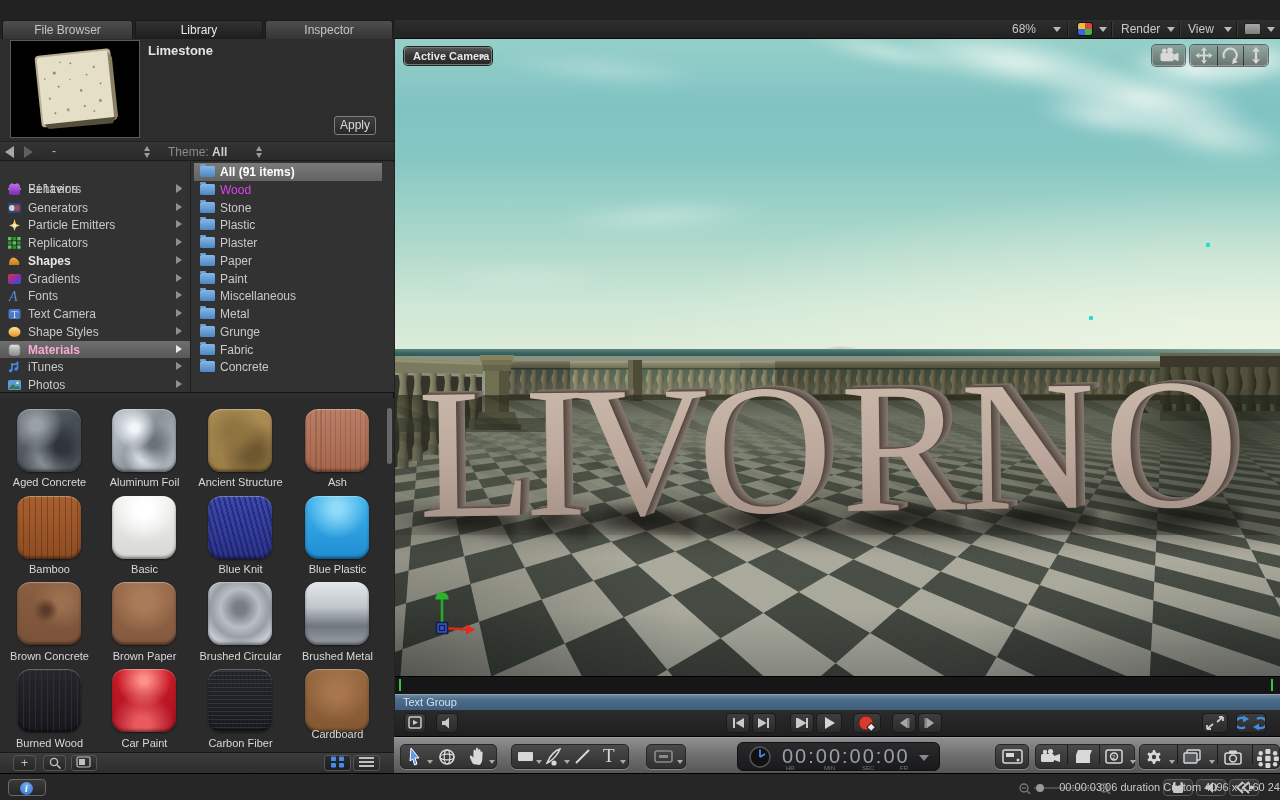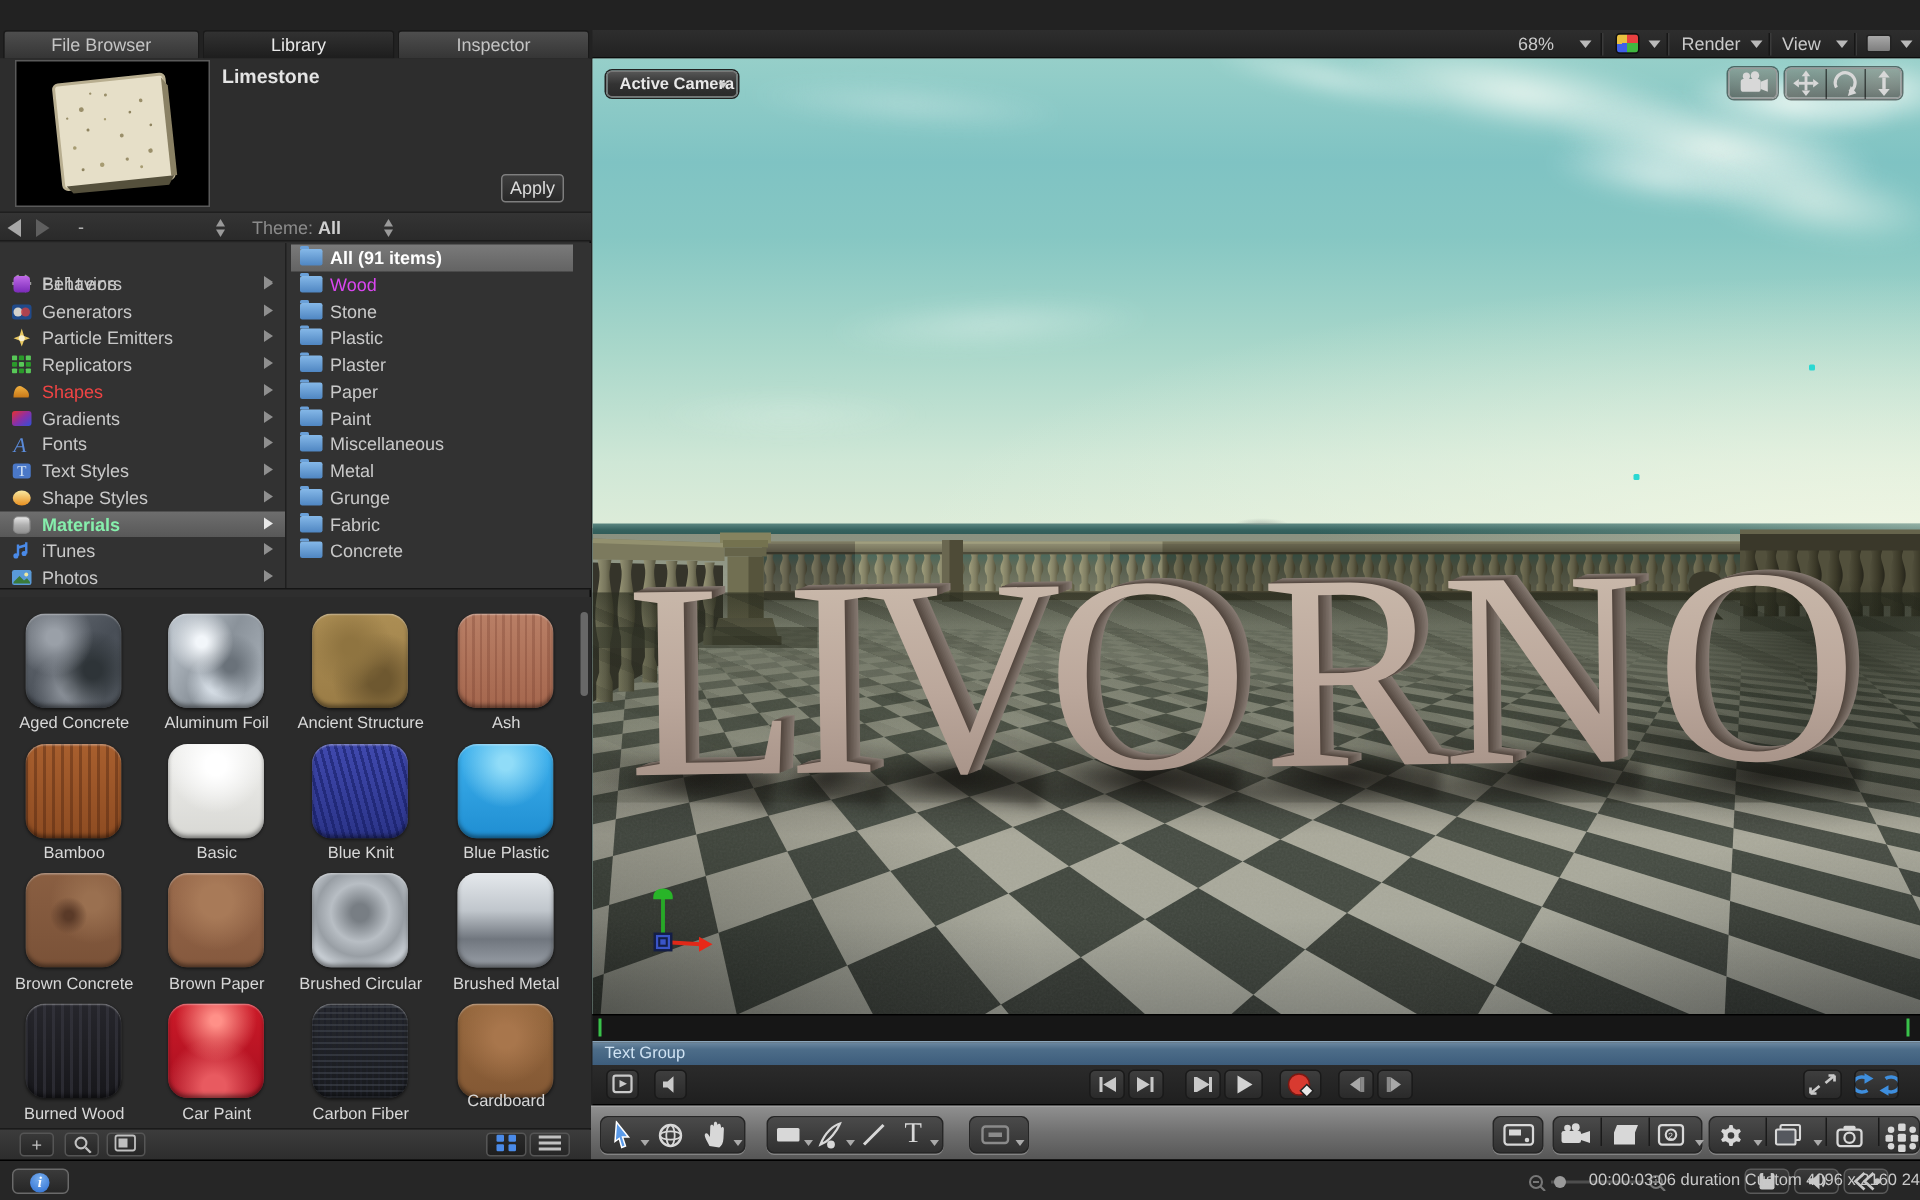--- a/index.html
+++ b/index.html
@@ -209,21 +209,21 @@
 <div class="catrow" style="top:231.9px;">
           <span class="cicon" style="top:2px;"><svg width="15" height="14" viewBox="0 0 15 14">
               <path d="M2 11 C2 5 5 2 8 4 C12 6 13 9 12 11 Z" fill="url(#gshp)"></path>
               <defs>
                 <linearGradient id="gshp" x1="0" y1="0" x2="0" y2="1">
                   <stop offset="0" stop-color="#f0b040"></stop>
                   <stop offset="1" stop-color="#c87818"></stop>
                 </linearGradient>
               </defs>
             </svg></span>
-          <span class="lbl" style="color:#ef4444; font-weight:normal;">Shapes</span>
+          <span class="lbl" style="color:#e5e5e5; font-weight:bold;">Shapes</span>
           <span class="catarrow" style="border-left-color:#8f8f8f;"></span>
         </div>
 <div class="catrow" style="top:249.7px;">
           <span class="cicon" style="top:2px;"><svg width="15" height="14" viewBox="0 0 15 14">
               <rect x="1" y="2" width="13" height="10" rx="2" fill="url(#ggrad)"></rect>
               <defs>
                 <linearGradient id="ggrad" x1="0" y1="0" x2="1" y2="1">
                   <stop offset="0" stop-color="#e83030"></stop>
                   <stop offset="0.5" stop-color="#8a30a8"></stop>
                   <stop offset="1" stop-color="#3050d8"></stop>
@@ -238,21 +238,21 @@
               <text x="2" y="12" font-family="Liberation Serif" font-style="italic" font-size="14" fill="#5a8ad8">A</text>
             </svg></span>
           <span class="lbl" style="color:#c9c9c9; font-weight:normal;">Fonts</span>
           <span class="catarrow" style="border-left-color:#8f8f8f;"></span>
         </div>
 <div class="catrow" style="top:285.2px;">
           <span class="cicon" style="top:2px;"><svg width="15" height="14" viewBox="0 0 15 14">
               <rect x="1.5" y="2" width="12" height="10" rx="2" fill="#4a78c8"></rect>
               <text x="4.5" y="10.5" font-family="Liberation Serif" font-size="10" fill="#d8e8f8">T</text>
             </svg></span>
-          <span class="lbl" style="color:#c9c9c9; font-weight:normal;">Text Styles</span>
+          <span class="lbl" style="color:#c9c9c9; font-weight:normal;">Text Camera</span>
           <span class="catarrow" style="border-left-color:#8f8f8f;"></span>
         </div>
 <div class="catrow" style="top:302.9px;">
           <span class="cicon" style="top:2px;"><svg width="15" height="14" viewBox="0 0 15 14">
               <ellipse cx="7.5" cy="7" rx="6" ry="5" fill="url(#gss)"></ellipse>
               <defs>
                 <linearGradient id="gss" x1="0" y1="0" x2="0" y2="1">
                   <stop offset="0" stop-color="#f8e8a0"></stop>
                   <stop offset="1" stop-color="#e89020"></stop>
                 </linearGradient>
@@ -265,21 +265,21 @@
           <span class="cicon" style="top:2px;"><svg width="15" height="14" viewBox="0 0 15 14">
               <rect x="2" y="1.5" width="11" height="11" rx="3" fill="url(#gmat)" stroke="#888" stroke-width="0.8"></rect>
               <defs>
                 <linearGradient id="gmat" x1="0" y1="0" x2="0" y2="1">
                   <stop offset="0" stop-color="#e8e8e8"></stop>
                   <stop offset="0.5" stop-color="#b0b0b0"></stop>
                   <stop offset="1" stop-color="#909090"></stop>
                 </linearGradient>
               </defs>
             </svg></span>
-          <span class="lbl" style="color:#86efac; font-weight:bold;">Materials</span>
+          <span class="lbl" style="color:#f9a8d4; font-weight:bold;">Materials</span>
           <span class="catarrow" style="border-left-color:#e8e8e8;"></span>
         </div>
 <div class="catrow" style="top:338.4px;">
           <span class="cicon" style="top:2px;"><svg width="15" height="14" viewBox="0 0 15 14">
               <path d="M10.5 1.5 L10.5 9 M5 3 L5 10.5" stroke="#4a8ae8" stroke-width="1.6"></path>
               <path d="M10.5 2.5 L5 4.2 L5 6 L10.5 4.3 Z" fill="#4a8ae8"></path>
               <circle cx="3.6" cy="10.6" r="1.7" fill="#4a8ae8"></circle>
               <circle cx="9.1" cy="9" r="1.7" fill="#4a8ae8"></circle>
             </svg></span>
           <span class="lbl" style="color:#c9c9c9; font-weight:normal;">iTunes</span>
@@ -1397,20 +1397,33 @@
         <span style="position:absolute; left:91px; top:0px; font-family:'Liberation Serif',serif; font-size:19px; color:#d8d8d8;">T</span>
         <div style="position:absolute; width:0; height:0; border-left:3px solid transparent; border-right:3px solid transparent; border-top:4px solid #aaa; left:108px; top:15px;"></div>
       </div>
 <div class="tgroup" style="left:252px; width:40px;">
         <svg width="22" height="20" viewBox="0 0 22 20" style="position:absolute;left:6px;top:2px;">
           <rect x="2" y="4" width="17" height="11" rx="2" fill="none" stroke="#8a8a8a" stroke-width="1.6"></rect>
           <rect x="6" y="8" width="9" height="3" fill="#8a8a8a"></rect>
         </svg>
         <div style="position:absolute; width:0; height:0; border-left:3px solid transparent; border-right:3px solid transparent; border-top:4px solid #aaa; left:30px; top:15px;"></div>
       </div>
+<div id="timecode">
+        <svg width="24" height="24" viewBox="0 0 24 24" style="position:absolute;left:10px;top:2px;">
+ <circle cx="12" cy="12" r="10" fill="#111" stroke="#555" stroke-width="1.5"></circle>
+ <line x1="12" y1="12" x2="12" y2="4.5" stroke="#4a8ae8" stroke-width="1.8"></line>
+ <line x1="12" y1="12" x2="17" y2="9" stroke="#4a8ae8" stroke-width="1.8"></line>
+        </svg>
+ <span id="tcd">00:00:00:00</span>
+ <span style="position:absolute; left:48px; top:22px; font-size:6px; color:#707880; letter-spacing:0;">HR</span>
+ <span style="position:absolute; left:86px; top:22px; font-size:6px; color:#707880;">MIN</span>
+ <span style="position:absolute; left:124px; top:22px; font-size:6px; color:#707880;">SEC</span>
+ <span style="position:absolute; left:162px; top:22px; font-size:6px; color:#707880;">FR</span>
+ <div style="position:absolute; right:10px; top:12px; width:0; height:0; border-left:5px solid transparent; border-right:5px solid transparent; border-top:6px solid #888;"></div>
+      </div>
 <div class="tgroup" style="left:601px; width:34px;">
         <svg width="26" height="21" viewBox="0 0 26 21" style="position:absolute;left:4px;top:2px;">
           <rect x="3" y="3" width="19" height="13" rx="2" fill="none" stroke="#d8d8d8" stroke-width="1.5"></rect>
           <rect x="6" y="6" width="8" height="4" fill="#d8d8d8"></rect>
           <circle cx="18" cy="13" r="1.5" fill="#d8d8d8"></circle>
         </svg>
       </div>
 <div class="tgroup" style="left:641px; width:100px;">
         <svg width="26" height="21" viewBox="0 0 26 21" style="position:absolute;left:3px;top:2px;">
           <rect x="2" y="7" width="13" height="8" rx="1.5" fill="#d8d8d8"></rect>

